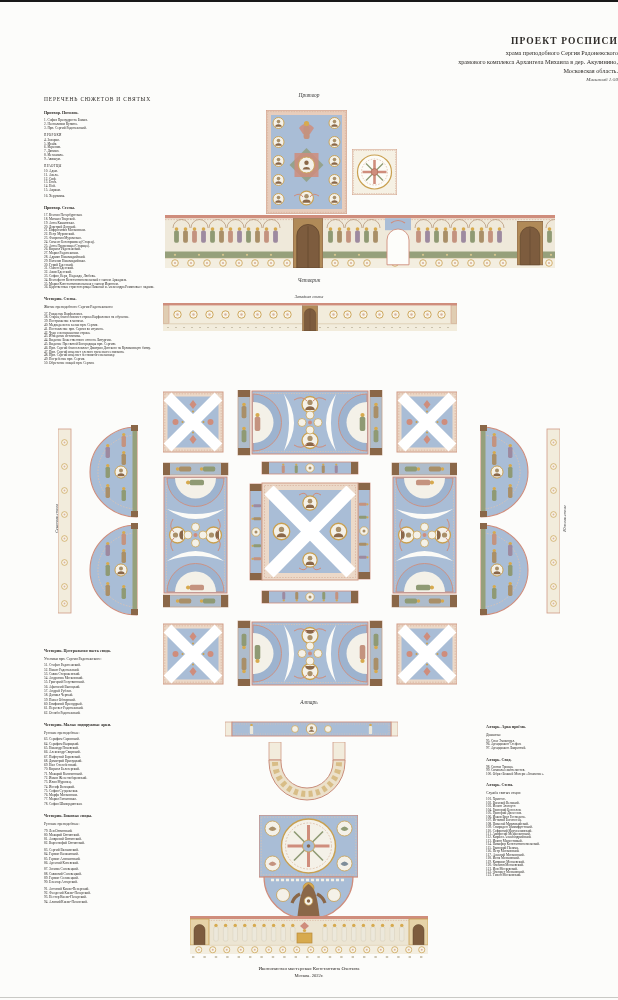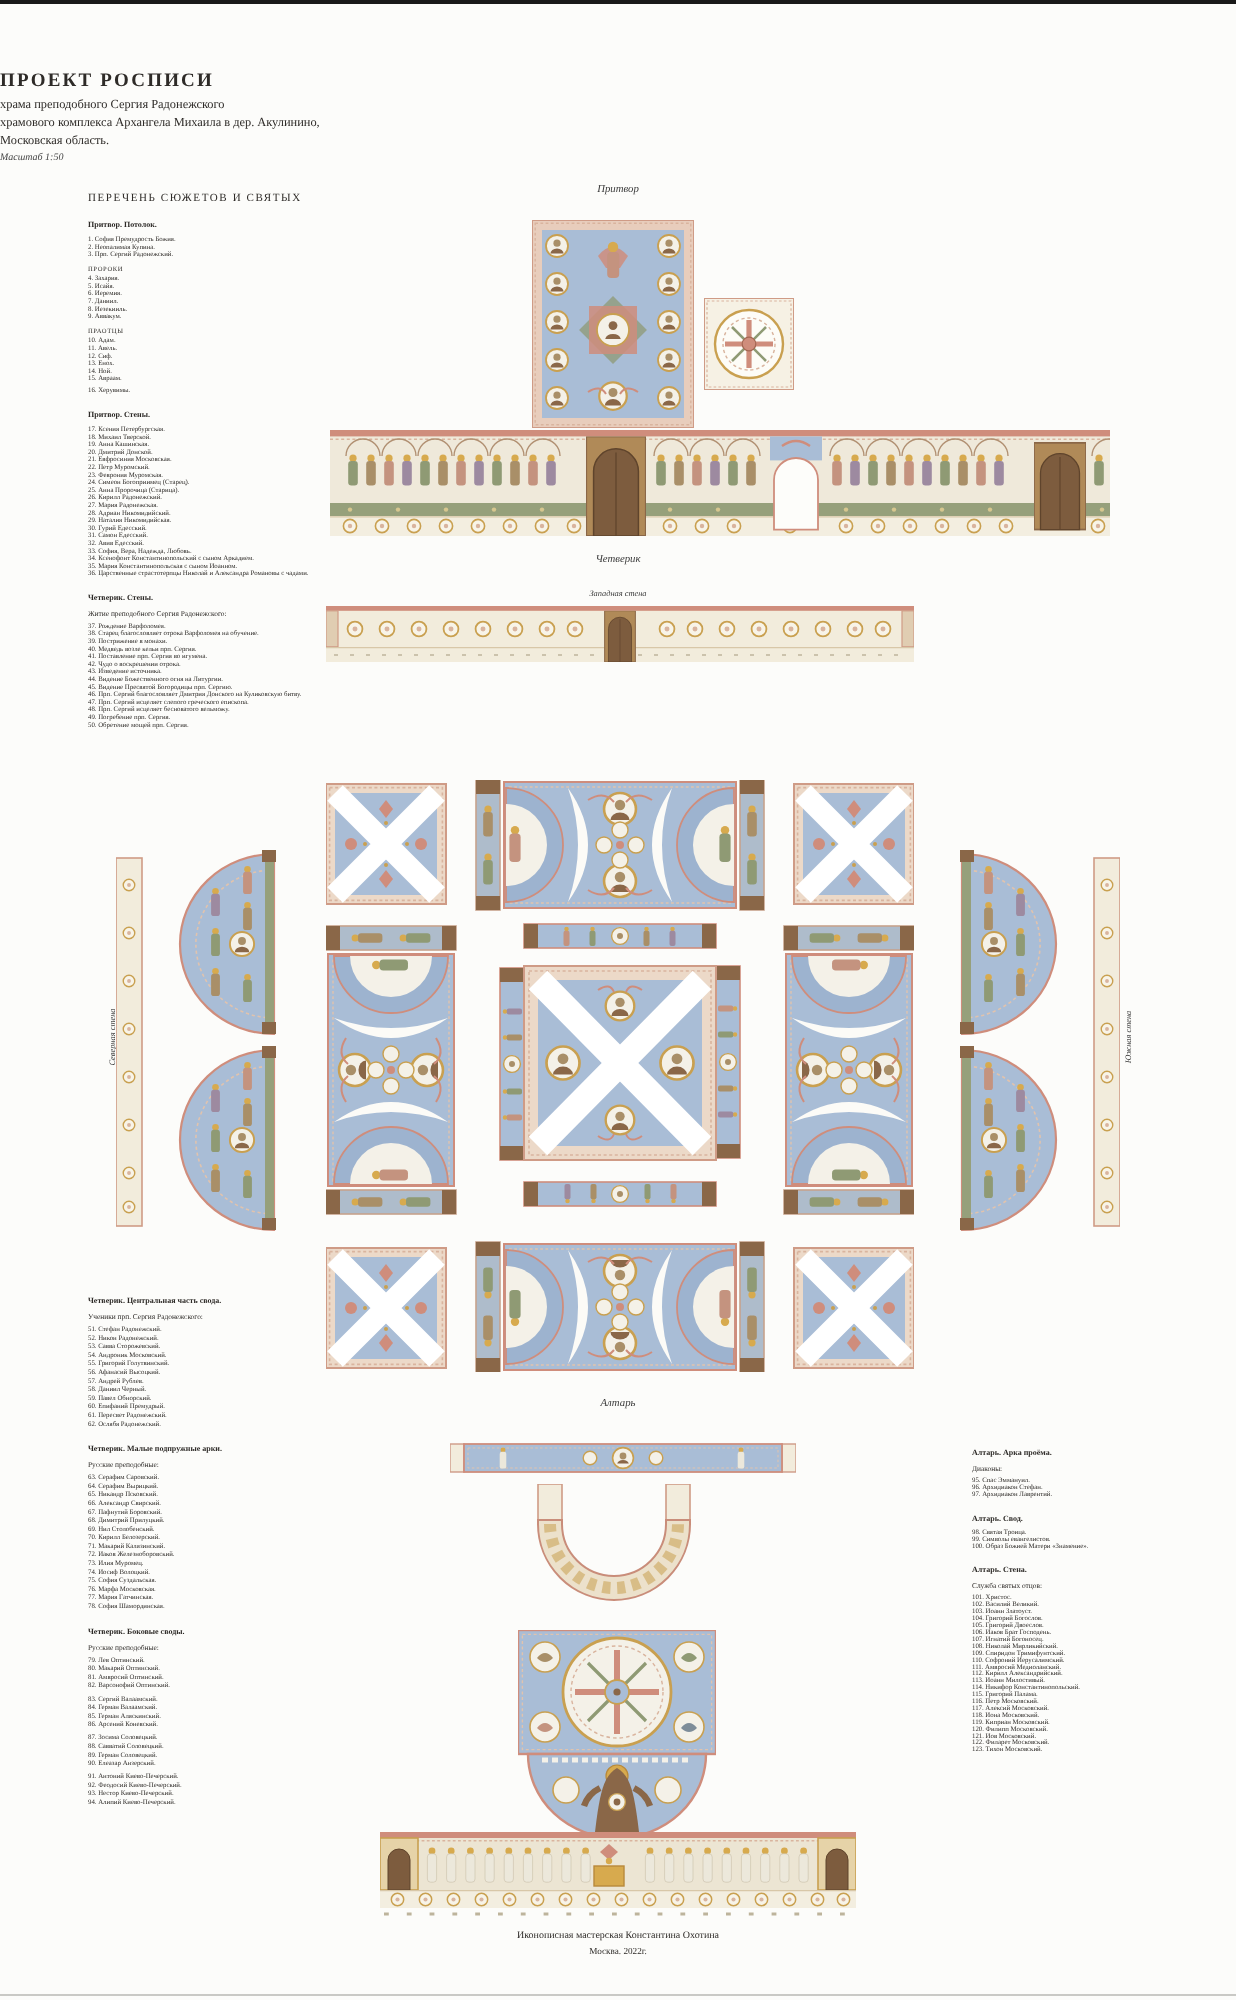--- a/index.html
+++ b/index.html
@@ -2,21 +2,21 @@
 <html><head>
 <meta charset="utf-8">
 <style>
   html,body{margin:0;padding:0;background:#888;}
   .page{position:relative;width:618px;height:1000px;background:#fcfcfa;overflow:hidden;
         font-family:"Liberation Serif","DejaVu Serif",serif;color:#2e2b28;}
   .abs{position:absolute;}
   .edge-top{position:absolute;left:0;top:0;width:618px;height:2px;background:#191919;}
   .edge-bottom{position:absolute;left:0;top:997px;width:618px;height:1px;background:#c9c9c5;}
 
-  .title-block{position:absolute;top:37px;left:0;right:0;text-align:left;line-height:1;}
+  .title-block{position:absolute;top:37px;left:0;right:0;text-align:right;line-height:1;}
   .t1{font-size:9.5px;font-weight:700;letter-spacing:1.1px;}
   .t2{font-size:6.2px;margin-top:3px;}
   .tscale{font-size:5px;font-style:italic;margin-top:3px;color:#444;}
 
   .plabel{position:absolute;font-style:italic;font-size:5.4px;color:#3a3a3a;text-align:center;}
   .plabel.small{font-size:4.2px;}
   .rot{transform:rotate(-90deg);transform-origin:center;white-space:nowrap;}
 
   .tcol{position:absolute;transform:scale(.5);transform-origin:0 0;}
   .list-header{font-size:11px;letter-spacing:1.6px;margin:0 0 16px;}

